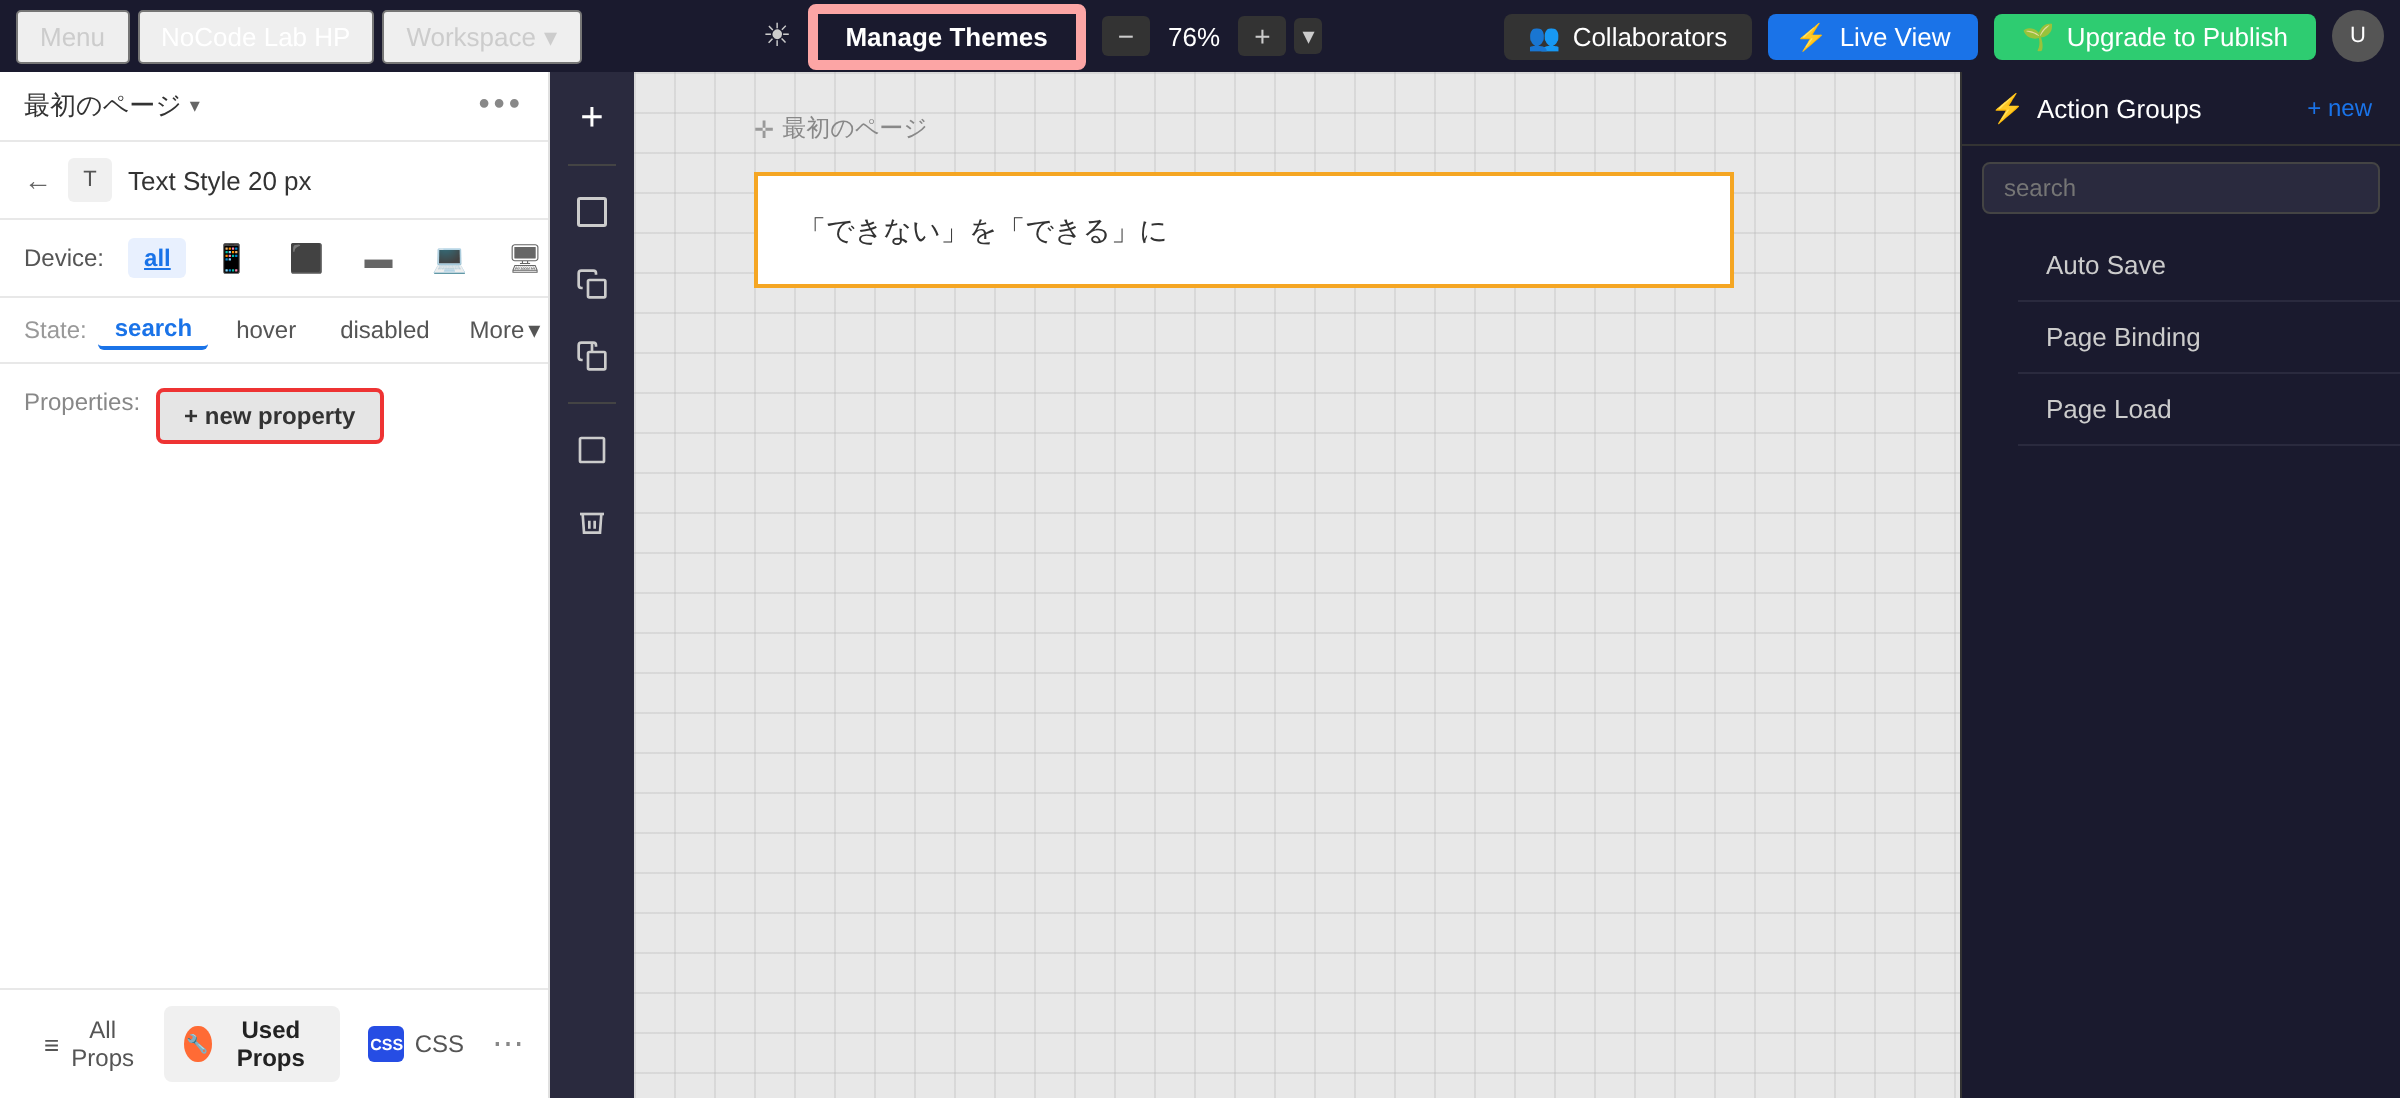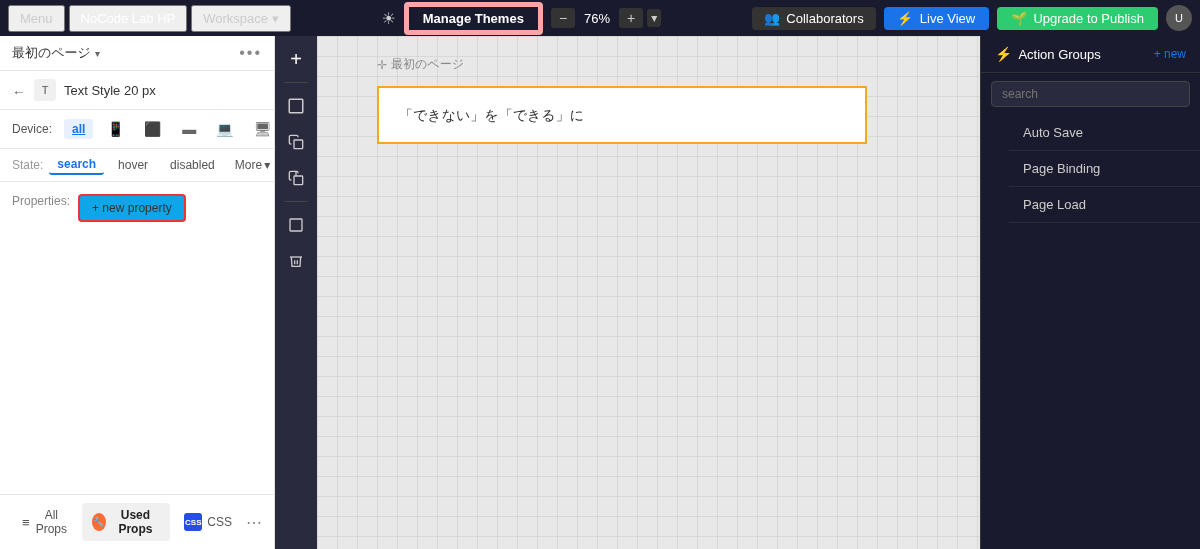--- a/index.html
+++ b/index.html
@@ -51,21 +51,21 @@
     .device-icon-btn { padding: 3px 6px; border: none; background: transparent; color: #666; cursor: pointer; font-size: 14px; border-radius: 3px; }
 
     .state-row { display: flex; align-items: center; padding: 6px 12px; gap: 6px; border-bottom: 1px solid #e8e8e8; }
     .state-label { font-size: 12px; color: #999; }
     .state-btn { padding: 2px 8px; border: none; background: transparent; color: #555; cursor: pointer; font-size: 12px; border-radius: 3px; }
     .state-btn.active { color: #1a73e8; font-weight: 600; border-bottom: 2px solid #1a73e8; }
     .state-more { display: flex; align-items: flex-end; gap: 2px; padding: 2px 6px; border: none; background: transparent; color: #555; cursor: pointer; font-size: 12px; border-radius: 3px; }
 
     .properties-area { flex: 1; padding: 12px; display: flex; align-items: flex-start; gap: 8px; }
     .properties-label { font-size: 12px; color: #888; }
-    .new-property-btn { padding: 5px 12px; background: #0ea5e9; border: 2px solid #e33; border-radius: 4px; color: #333; font-size: 12px; cursor: pointer; font-weight: 400; }
+    .new-property-btn { padding: 5px 12px; background: #e5e5e5; border: 2px solid #e33; border-radius: 4px; color: #333; font-size: 12px; cursor: pointer; font-weight: 700; }
 
     .left-panel-footer { display: flex; align-items: center; padding: 8px 12px; border-top: 1px solid #e8e8e8; gap: 4px; }
     .footer-tab { display: flex; align-items: center; gap: 5px; padding: 5px 10px; border: none; background: transparent; color: #555; cursor: pointer; font-size: 12px; border-radius: 4px; }
     .footer-tab.active { background: #f0f0f0; font-weight: 600; color: #222; }
     .footer-icon { width: 18px; height: 18px; border-radius: 50%; background: #ff6b35; display: flex; align-items: center; justify-content: center; font-size: 9px; color: #fff; }
     .footer-css-icon { width: 18px; height: 18px; border-radius: 3px; background: #264de4; display: flex; align-items: center; justify-content: center; font-size: 8px; color: #fff; font-weight: 700; }
     .footer-more-btn { margin-left: auto; color: #888; cursor: pointer; font-size: 16px; }
 
     
     .canvas-toolbar { width: 42px; background: #2a2a3e; display: flex; flex-direction: column; align-items: center; padding: 6px 0; gap: 2px; flex-shrink: 0; }

